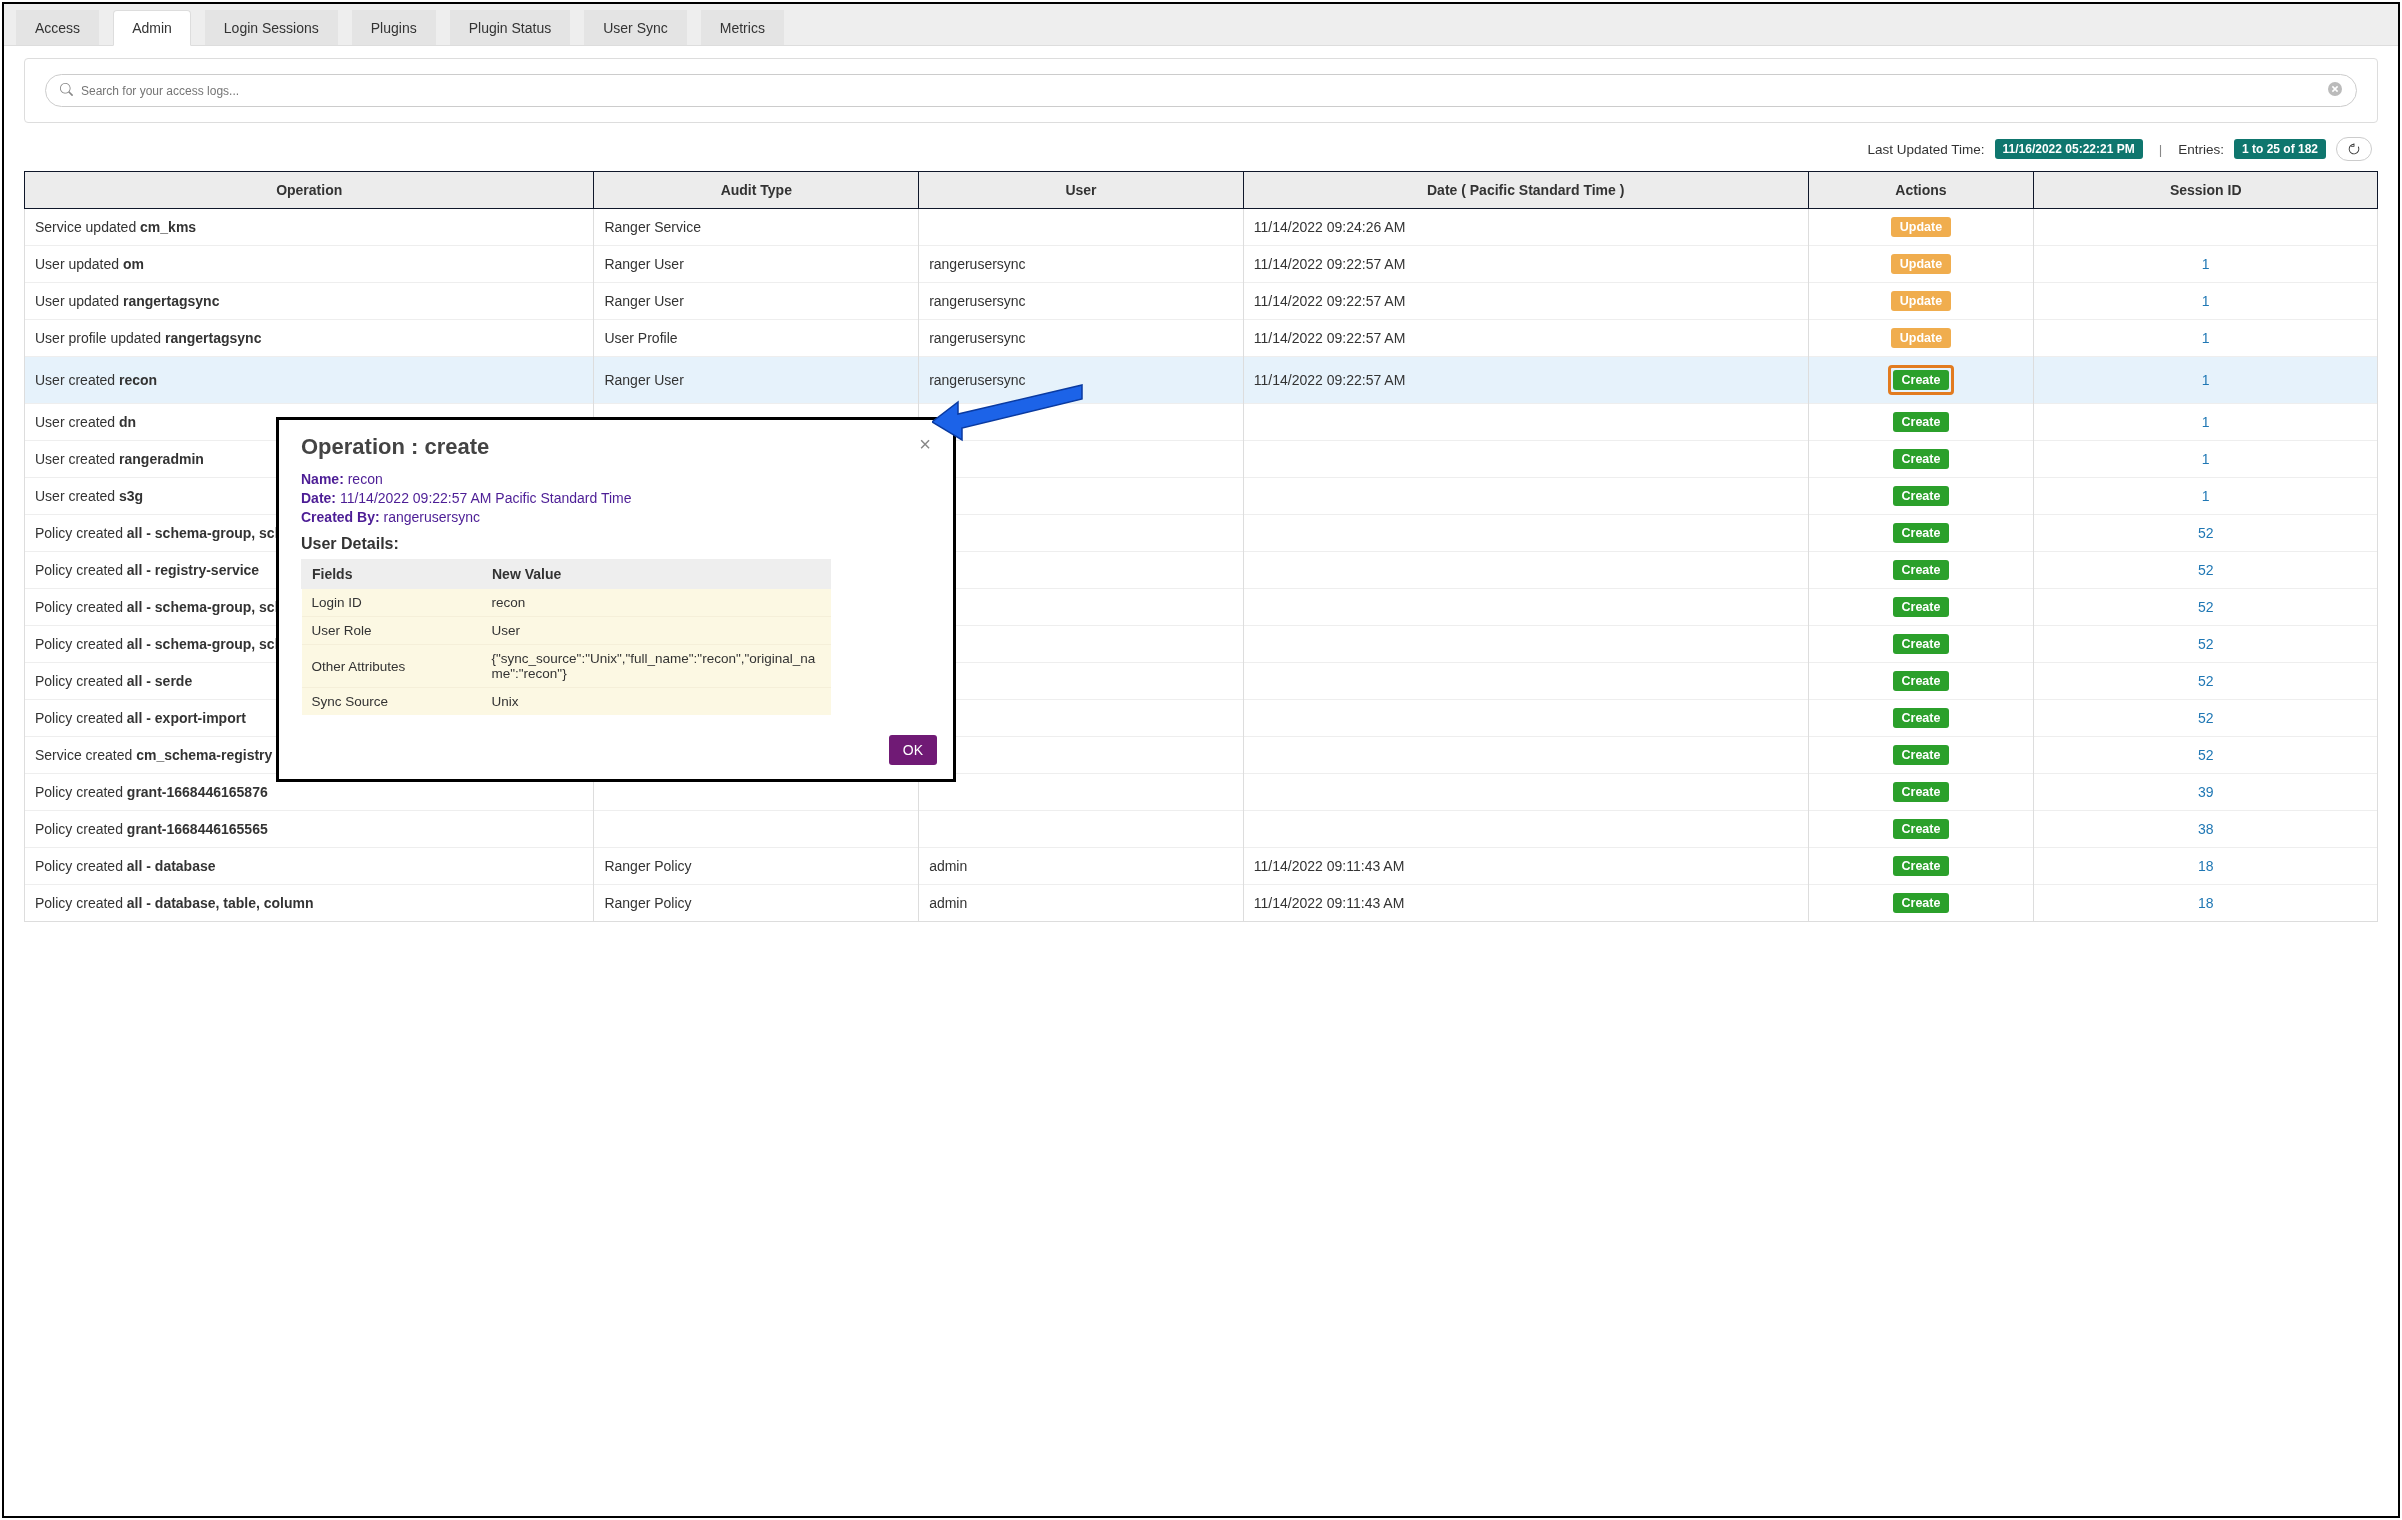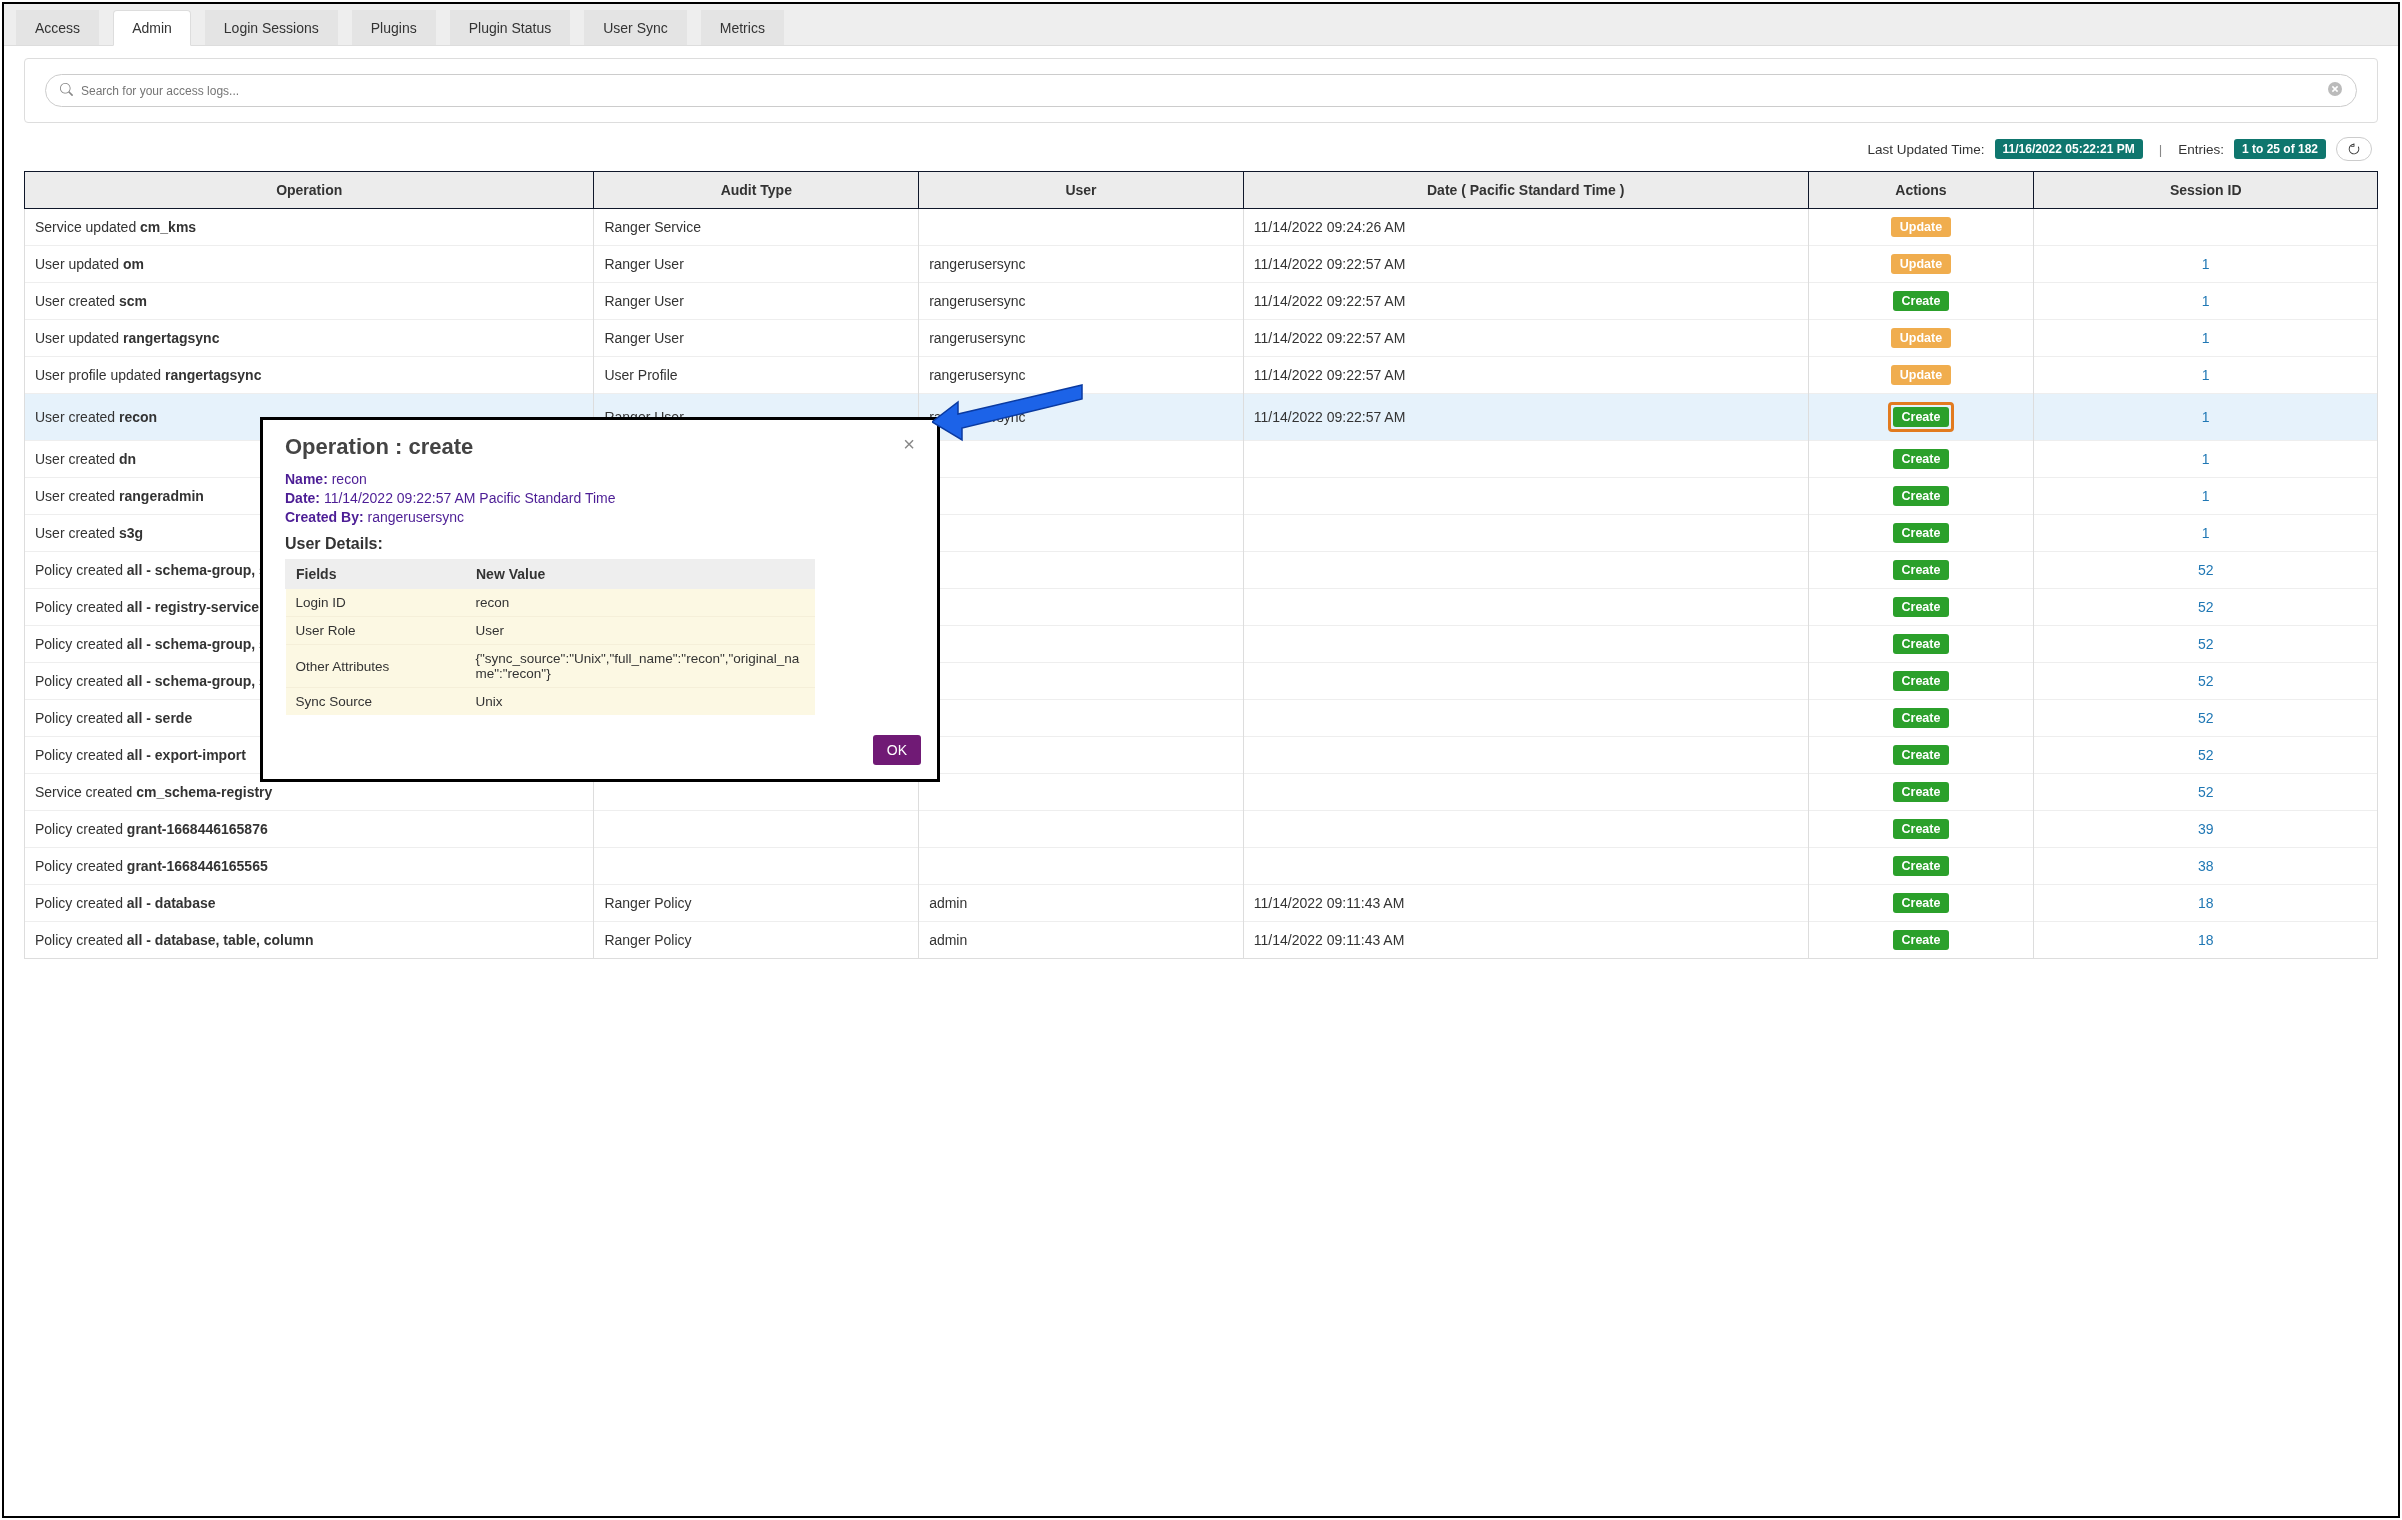--- a/index.html
+++ b/index.html
@@ -139,28 +139,20 @@
         </tr>
         <tr>
           <td class="col-op"><span>User updated </span><b>om</b></td>
           <td class="col-audit">Ranger User</td>
           <td class="col-user">rangerusersync</td>
           <td class="col-date">11/14/2022 09:22:57 AM</td>
           <td class="col-act"><span class="label-btn label-update">Update</span></td>
           <td class="col-sess"><span class="link">1</span></td>
         </tr>
         <tr>
-          <td class="col-op"><span>User created </span><b>scm</b></td>
-          <td class="col-audit">Ranger User</td>
-          <td class="col-user">rangerusersync</td>
-          <td class="col-date">11/14/2022 09:22:57 AM</td>
-          <td class="col-act"><span class="label-btn label-create">Create</span></td>
-          <td class="col-sess"><span class="link">1</span></td>
-        </tr>
-        <tr>
           <td class="col-op"><span>User updated </span><b>rangertagsync</b></td>
           <td class="col-audit">Ranger User</td>
           <td class="col-user">rangerusersync</td>
           <td class="col-date">11/14/2022 09:22:57 AM</td>
           <td class="col-act"><span class="label-btn label-update">Update</span></td>
           <td class="col-sess"><span class="link">1</span></td>
         </tr>
         <tr>
           <td class="col-op"><span>User profile updated </span><b>rangertagsync</b></td>
           <td class="col-audit">User Profile</td>
@@ -285,21 +277,21 @@
           <td class="col-op"><span>Policy created </span><b>all - database, table, column</b></td>
           <td class="col-audit">Ranger Policy</td>
           <td class="col-user">admin</td>
           <td class="col-date">11/14/2022 09:11:43 AM</td>
           <td class="col-act"><span class="label-btn label-create">Create</span></td>
           <td class="col-sess"><span class="link">18</span></td>
         </tr>
       </tbody>
   </table>
 
-  <div class="modal" id="modal" style="top:413px; left:256px;">
+  <div class="modal" id="modal" style="top:413px; left:272px;">
     <div class="modal-header">
       <span class="modal-title">Operation : create</span>
       <span class="modal-close">×</span>
     </div>
     <div class="modal-body">
       <div class="meta">
         <p><b>Name:</b> <span>recon</span></p>
         <p><b>Date:</b> <span>11/14/2022 09:22:57 AM Pacific Standard Time</span></p>
         <p><b>Created By:</b> <span>rangerusersync</span></p>
       </div>

